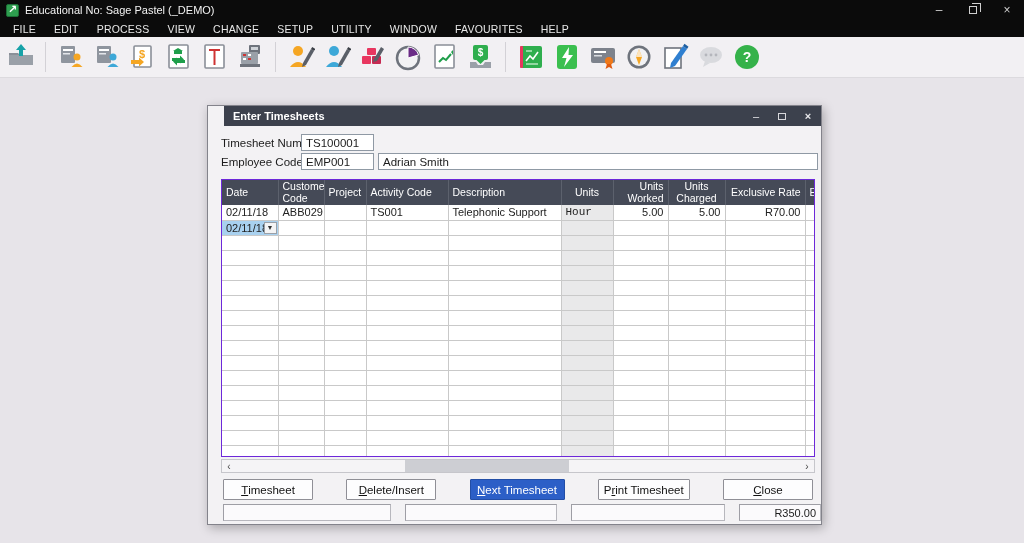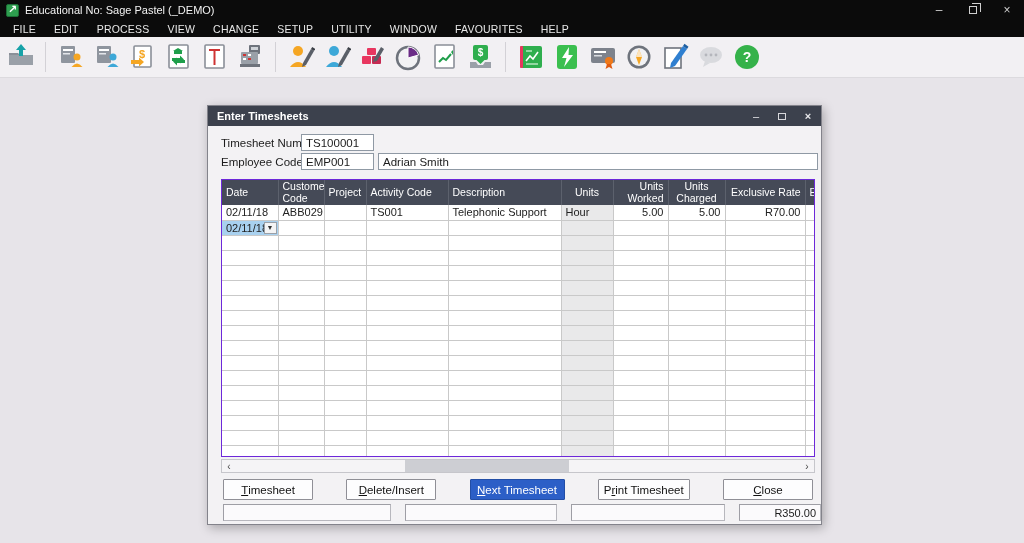--- a/index.html
+++ b/index.html
@@ -30,21 +30,21 @@
   
   .toolbar { height:41px; background:#f2f0f3; border-bottom:1px solid #dcdade;
     display:flex; align-items:center; padding-left:6px; gap:7px; }
   .tb-icon { width:29px; height:30px; display:flex; align-items:center;
     justify-content:center; flex:0 0 auto; }
   .tb-sep { width:1px; height:30px; background:#d3d1d6; margin:0 3px; flex:0 0 auto; }
 
   
   .desktop { position:relative; height:464px; }
   .dialog { position:absolute; left:207px; top:27px; width:615px; height:420px;
-    background:#f3f2f4; border:1px solid #83838b; box-shadow:2px 3px 10px rgba(0,0,0,.28); }
+    background:#f3f2f4; border:1px solid #83838b; box-shadow:2px 3px 10px rgba(0,0,0,.28);padding-left:16px; }
   .dlg-titlebar { height:20px; background:#3c414d; color:#fff; display:flex;
     align-items:center; font-size:11px; font-weight:bold; padding-left:9px; }
   .dlg-titlebar .dlg-title { flex:1; }
   .dlg-btn { width:26px; height:100%; display:flex; align-items:center; justify-content:center;
     color:#e9e9ec; font-size:11px; font-weight:normal; }
   .dlg-max-glyph { width:8px; height:7px; border:1px solid #d7d7db; }
 
   .dlg-label { position:absolute; font-size:11.5px; color:#1c1c1c; }
   .dlg-input { position:absolute; height:17px; background:#fff; border:1px solid #8f99a4;
     font-size:11.5px; color:#1c1c1c; padding:0 4px; display:flex; align-items:center; }
@@ -52,21 +52,21 @@
   
   .grid-wrap { position:absolute; left:13px; top:73px; width:594px; height:278px;
     border:1px solid #6d28d9; background:#fff; overflow:hidden; }
   table.grid { border-collapse:collapse; table-layout:fixed; width:594px; }
   table.grid th { background:#454a57; color:#fff; font-weight:normal; font-size:10.5px;
     padding:1px 4px; border-right:1px solid #5c616d; vertical-align:middle; height:25px;
     line-height:11.5px; overflow:hidden; }
   table.grid td { height:15px; font-size:11px; color:#222; padding:0 4px;
     border-right:1px solid #c9c9c9; border-bottom:1px solid #c9c9c9; background:#fff;
     white-space:nowrap; overflow:hidden; position:relative; }
-  table.grid td.shaded { background:#e9e9ea; }
+  table.grid td.shaded { background:#e9e9ea;font-family:Liberation Mono, monospace; }
   table.grid td.selected { background:#a9d1ef; padding-right:15px; }
   .dd-btn { position:absolute; right:1px; top:1px; bottom:1px; width:13px; background:#f4f4f5;
     border:1px solid #9aa0a8; font-size:7px; color:#333; display:flex; align-items:center;
     justify-content:center; }
 
   
   .hscroll { position:absolute; left:13px; top:353px; width:594px; height:14px;
     background:#f5f4f6; border:1px solid #c6c6cb; display:flex; align-items:center; }
   .hs-arrow { width:14px; height:100%; display:flex; align-items:center; justify-content:center;
     font-size:10px; color:#4a4a4a; flex:0 0 auto; }

